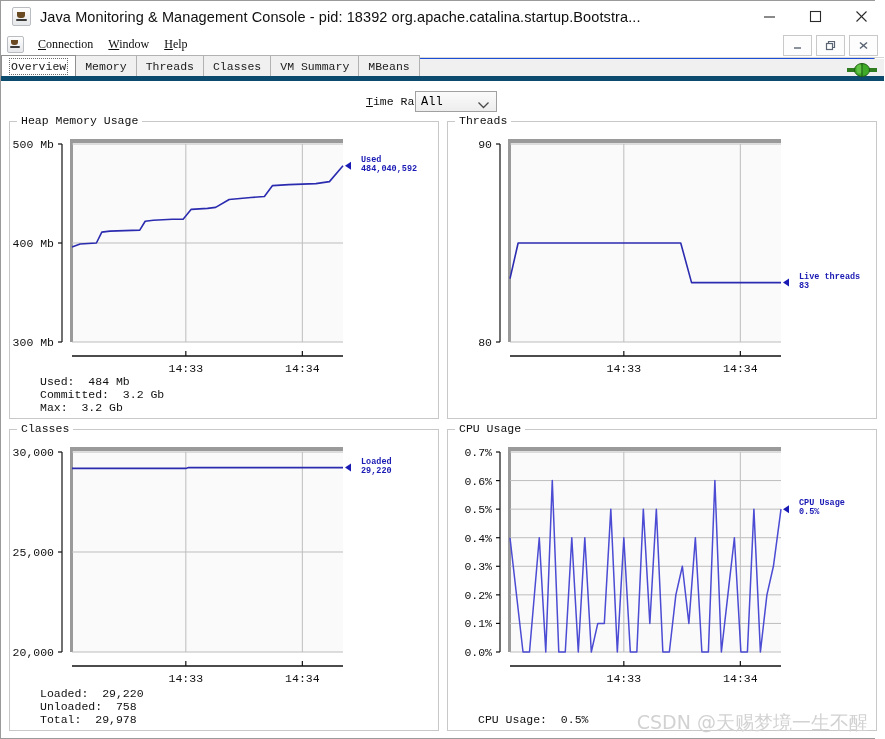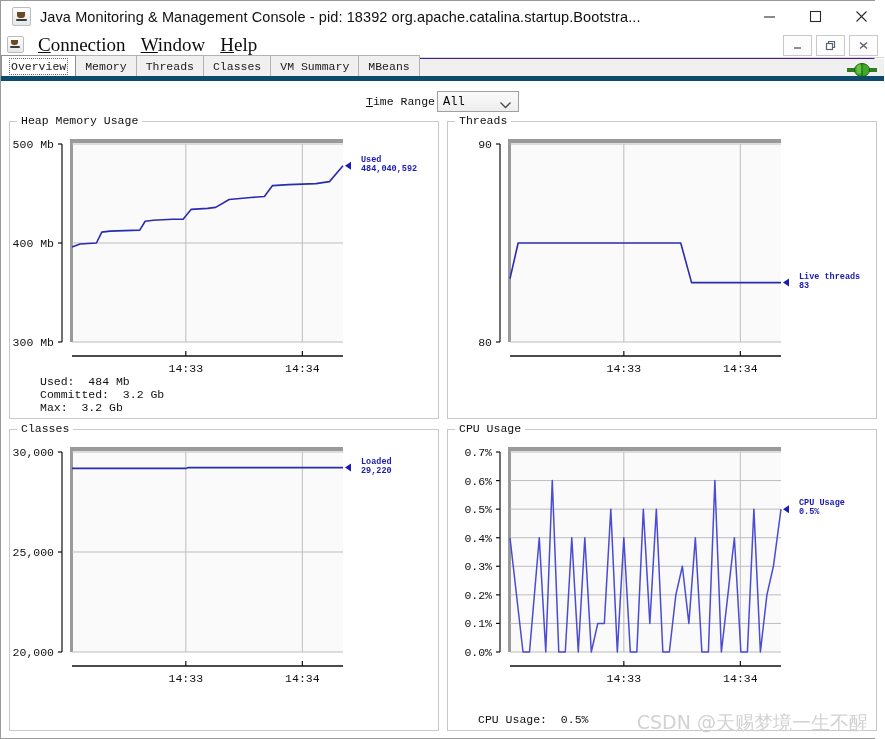--- a/index.html
+++ b/index.html
@@ -6,21 +6,21 @@
   body{
     width:885px;height:739px;
     background:#ffffff;
     font-family:"Liberation Sans", sans-serif;
     font-size:12px;
     color:#000;
     overflow:hidden;
   }
   .app{
     position:relative;width:875px;height:739px;
-    background:#4c1d95;
+    background:#1d4ed8;
     border:1px solid #9a9a9a;
     box-sizing:border-box;
   }
 
   
   .titlebar{
     position:absolute;left:0;top:0;width:883px;height:31px;
     background:#ffffff;
     display:flex;align-items:center;
   }
@@ -64,21 +64,21 @@
   .menu-icon::before{
     content:"";position:absolute;left:3px;top:3px;width:7px;height:5px;
     background:#6a4a22;border-radius:0 0 3px 3px;
   }
   .menu-icon::after{
     content:"";position:absolute;left:2px;top:9px;width:10px;height:2px;
     background:#3b3b3b;border-radius:1px;
   }
   .menu-item{
     font-family:"Liberation Serif", serif;
-    font-size:19px;color:#0c0c0c;
+    font-size:12px;color:#0c0c0c;
     padding:2px 8px 2px 7px;white-space:nowrap;cursor:default;
   }
   .menu-item u{text-decoration:underline;}
   .iframe-ctrls{position:absolute;right:6px;top:3px;display:flex;gap:4px;}
   .ifbtn{
     width:27px;height:19px;border:1px solid #c9c9c9;background:#fdfdfd;
     display:flex;align-items:center;justify-content:center;color:#5a6472;
     font-size:11px;
   }
 
@@ -112,21 +112,21 @@
   }
   .timerange-row{
     position:absolute;left:0;top:8px;width:883px;height:28px;
   }
   .tr-label{
     position:absolute;left:365px;top:6px;
     font-family:"Liberation Mono", monospace;font-size:11.5px;color:#101010;
   }
   .tr-label u{text-decoration:underline;}
   .tr-select{
-    position:absolute;left:436px;top:2px;width:82px;height:21px;
+    position:absolute;left:414px;top:2px;width:82px;height:21px;
     border:1px solid #a0a0a0;background:linear-gradient(#fbfbfb,#ededed);
     box-sizing:border-box;display:flex;align-items:center;
   }
   .tr-value{
     font-family:"Liberation Mono", monospace;font-size:12px;color:#000;
     padding-left:5px;
   }
   .tr-arrow{position:absolute;right:7px;top:6px;}
 
   
@@ -344,20 +344,25 @@
               <line x1="175.82" y1="231" x2="175.82" y2="236" stroke="#111" stroke-width="1.2"></line>
               <text x="175.82" y="252" text-anchor="middle" font-family="&quot;Liberation Mono&quot;, monospace" font-size="11.5" fill="#101010">14:33</text>
               <line x1="292.35" y1="231" x2="292.35" y2="236" stroke="#111" stroke-width="1.2"></line>
               <text x="292.35" y="252" text-anchor="middle" font-family="&quot;Liberation Mono&quot;, monospace" font-size="11.5" fill="#101010">14:34</text>
               <polyline points="62.00,38.40 175.82,38.40 178.53,37.60 333.00,37.60" fill="none" stroke="#2b2bb0" stroke-width="1.6" stroke-linejoin="round"></polyline>
               <polygon points="341,33.599999999999994 341,41.599999999999994 335,37.599999999999994" fill="#1a1ab4"></polygon>
               <text x="351" y="33.599999999999994" font-family="&quot;Liberation Mono&quot;, monospace" font-size="8.5" font-weight="bold" fill="#1a1ab4">Loaded</text>
               <text x="351" y="42.599999999999994" font-family="&quot;Liberation Mono&quot;, monospace" font-size="8.5" font-weight="bold" fill="#1a1ab4">29,220</text>
             </svg>
           </div>
+        <div class="footline">
+          <span><span>Loaded:</span>&nbsp;&nbsp;<span>29,220</span></span>
+          <span><span>Unloaded:</span>&nbsp;&nbsp;<span>758</span></span>
+          <span><span>Total:</span>&nbsp;&nbsp;<span>29,978</span></span>
+        </div>
       </div>
 
       <div class="panel p-cpu">
         <div class="panel-title">CPU Usage</div>
         <div class="chart-area" id="chart-3">
             <svg width="428" height="300" viewBox="0 0 428 300">
               <rect x="62" y="22" width="271" height="200" fill="#fafafa"></rect>
               <rect x="60" y="17" width="273" height="4" fill="#9a9a9a"></rect>
               <rect x="60" y="17" width="3" height="205" fill="#9a9a9a"></rect>
               <line x1="62" y1="222" x2="333" y2="222" stroke="#bdbdbd" stroke-width="1"></line>

